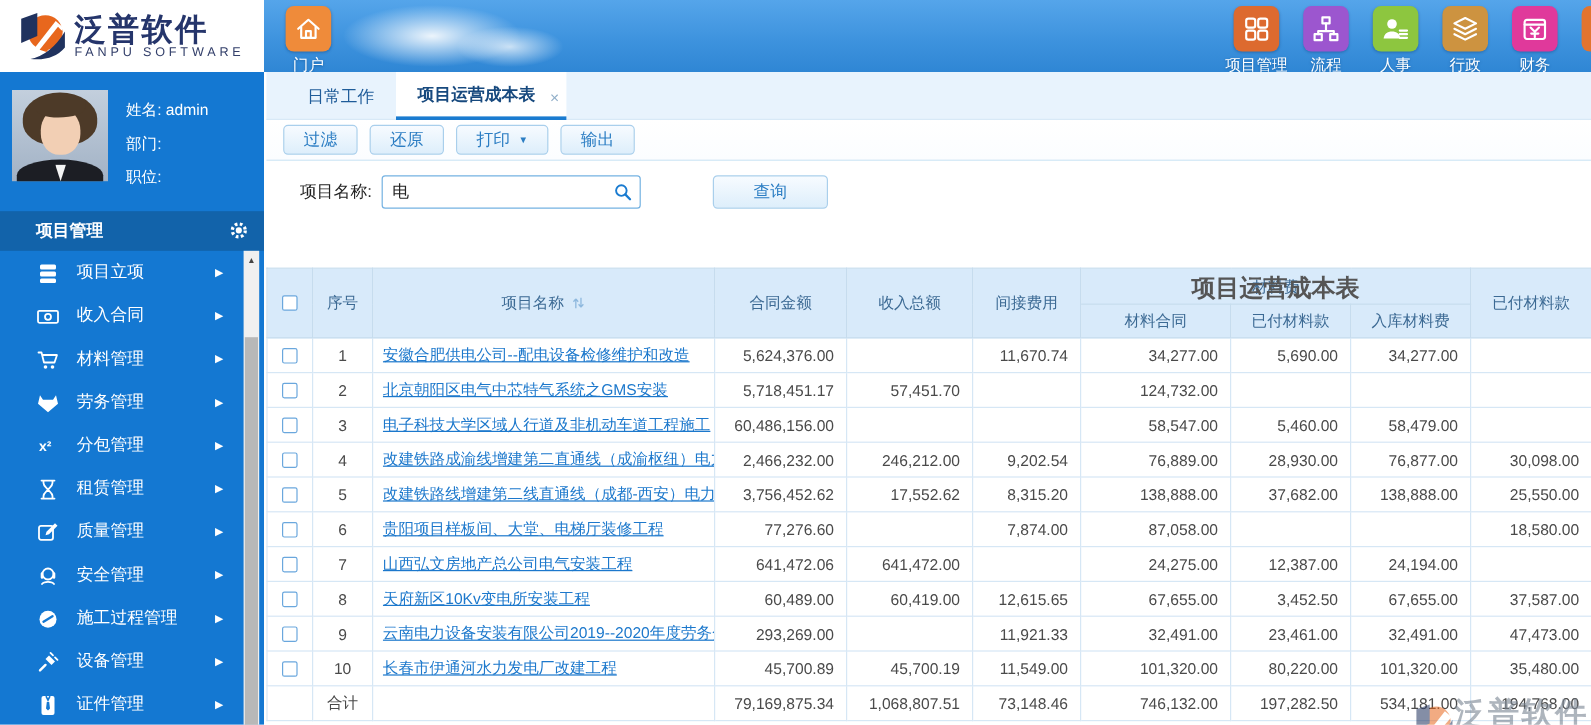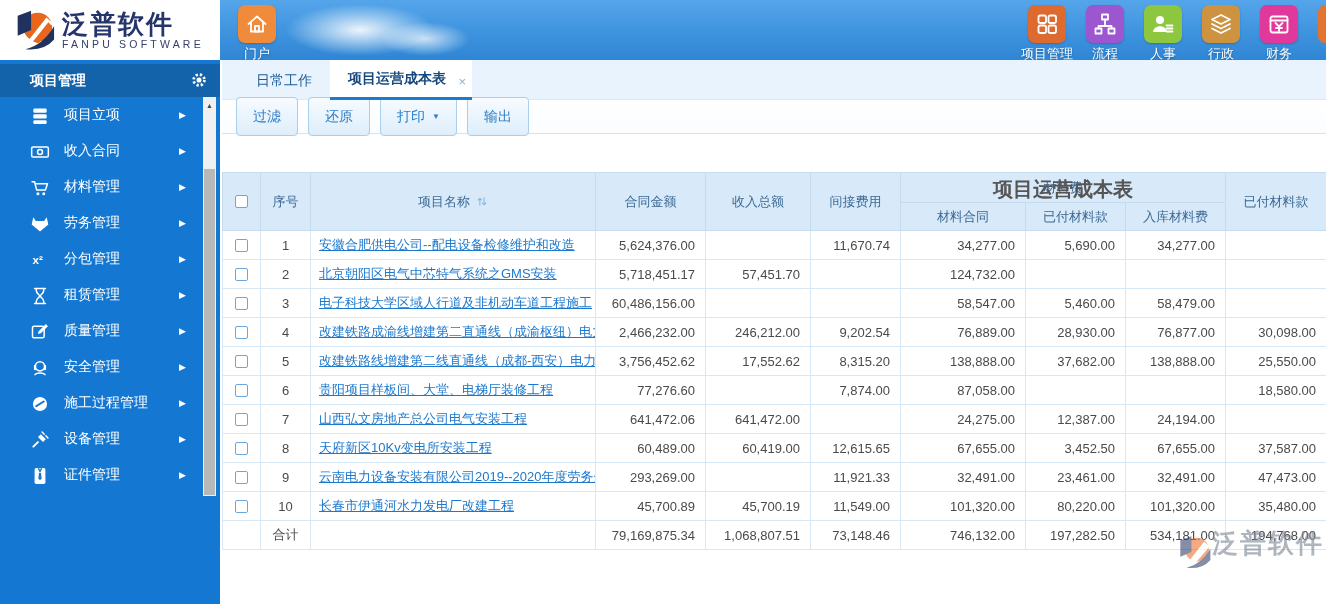--- a/index.html
+++ b/index.html
@@ -48,21 +48,21 @@
   .side-scroll .up { height:16px; display:flex; align-items:center; justify-content:center; font-size:7px; color:#444; cursor:pointer; }
   .side-scroll .thumb { position:absolute; left:1px; right:1px; top:72px; bottom:1px; background:#b8b8b8; cursor:grab; }
 
   
   .main { position:absolute; left:222px; top:60px; width:1104px; height:544px; background:#fff; }
   .tabstrip { height:40px; background:#e8f3fd; display:flex; padding-left:16px; border-bottom:1px solid #d8e9f7; }
   .tab { padding:0 18px; line-height:40px; font-size:14px; color:#1f5c99; cursor:pointer; position:relative; }
   .tab.active { background:#fff; font-weight:bold; color:#17497e; border-bottom:3px solid #1a7bd0; line-height:37px; margin-bottom:-1px; padding-right:26px; }
   .tab .close { position:absolute; top:3px; right:6px; font-size:13px; color:#90aec8; font-weight:normal; cursor:pointer; }
   .toolbar { height:34px; display:flex; align-items:center; padding-left:14px; border-bottom:1px solid #cfe6f6; background:linear-gradient(#ffffff,#fbfdff); }
-  .btn { height:39px; padding:0 16px; margin-right:10px; border:1px solid #a9cfec; border-radius:4px;
+  .btn { height:25px; padding:0 16px; margin-right:10px; border:1px solid #a9cfec; border-radius:4px;
     background:linear-gradient(#f7fbff,#ddeefb); color:#2b7dc3; font-size:14px; display:inline-flex;
     align-items:center; cursor:pointer; white-space:nowrap; }
   .btn .caret { font-size:8px; margin-left:7px; }
   .searchrow { height:51px; display:flex; align-items:center; padding-left:28px; }
   .search-label { font-size:14px; color:#222; margin-right:8px; }
   .inputwrap { position:relative; width:216px; height:28px; }
   .inputwrap input { width:100%; height:100%; border:1px solid #74b2e2; border-radius:3px; padding:0 30px 0 8px; font-size:14px; color:#222; outline:none; font-family:inherit; }
   .inputwrap .mag { position:absolute; right:7px; top:6px; width:16px; height:16px; cursor:pointer; }
   .query-btn { margin-left:60px; width:96px; height:28px; justify-content:center; }
 
@@ -165,20 +165,34 @@
       <path d="M24 34 L40 14 L44 18 L30 36 Z" fill="#e8671d"></path>
     </svg>
     <div class="brand-text">
       <div class="brand-cn">泛普软件</div>
       <div class="brand-en">FANPU SOFTWARE</div>
     </div>
   </div>
 </div>
 
 <div class="sidebar">
+  <div class="user-card">
+    <div class="avatar">
+      <div class="hair"></div>
+        <div class="face"></div>
+        <div class="fringe"></div>
+        <div class="suit"></div>
+        <div class="shirt"></div>
+    </div>
+    <div class="user-info">
+      <div>姓名: admin</div>
+      <div>部门:</div>
+      <div>职位:</div>
+    </div>
+  </div>
   <div class="side-header">
     <span class="hd">项目管理</span>
     <svg class="gear" viewBox="0 0 24 24">
       <circle cx="12" cy="12" r="3.4" fill="#fff"></circle>
       <circle cx="12" cy="12" r="7.2" fill="none" stroke="#fff" stroke-width="3.6" stroke-dasharray="3 2.7"></circle>
     </svg>
   </div>
   <div class="menu">
     <div id="menu-items">
         <div class="menu-item">
@@ -319,20 +333,31 @@
         <span>还原</span>
       </button>
       <button class="btn">
         <span>打印</span>
         <span class="caret">▼</span>
       </button>
       <button class="btn">
         <span>输出</span>
       </button>
     </div>
+  <div class="searchrow">
+    <span class="search-label">项目名称:</span>
+    <span class="inputwrap">
+      <input value="电" style="">
+      <svg class="mag" viewBox="0 0 20 20">
+        <circle cx="8.5" cy="8.5" r="5.5" fill="none" stroke="#1a7bd0" stroke-width="2"></circle>
+        <path d="M12.8 12.8 L17.5 17.5" stroke="#1a7bd0" stroke-width="2.4" stroke-linecap="round"></path>
+      </svg>
+    </span>
+    <button class="btn query-btn">查询</button>
+  </div>
   <div class="tableregion">
     <div class="table-title">项目运营成本表</div>
     <table>
       <colgroup>
         <col style="width:38px">
           <col style="width:50px">
           <col style="width:285px">
           <col style="width:110px">
           <col style="width:105px">
         <col style="width:90px">

